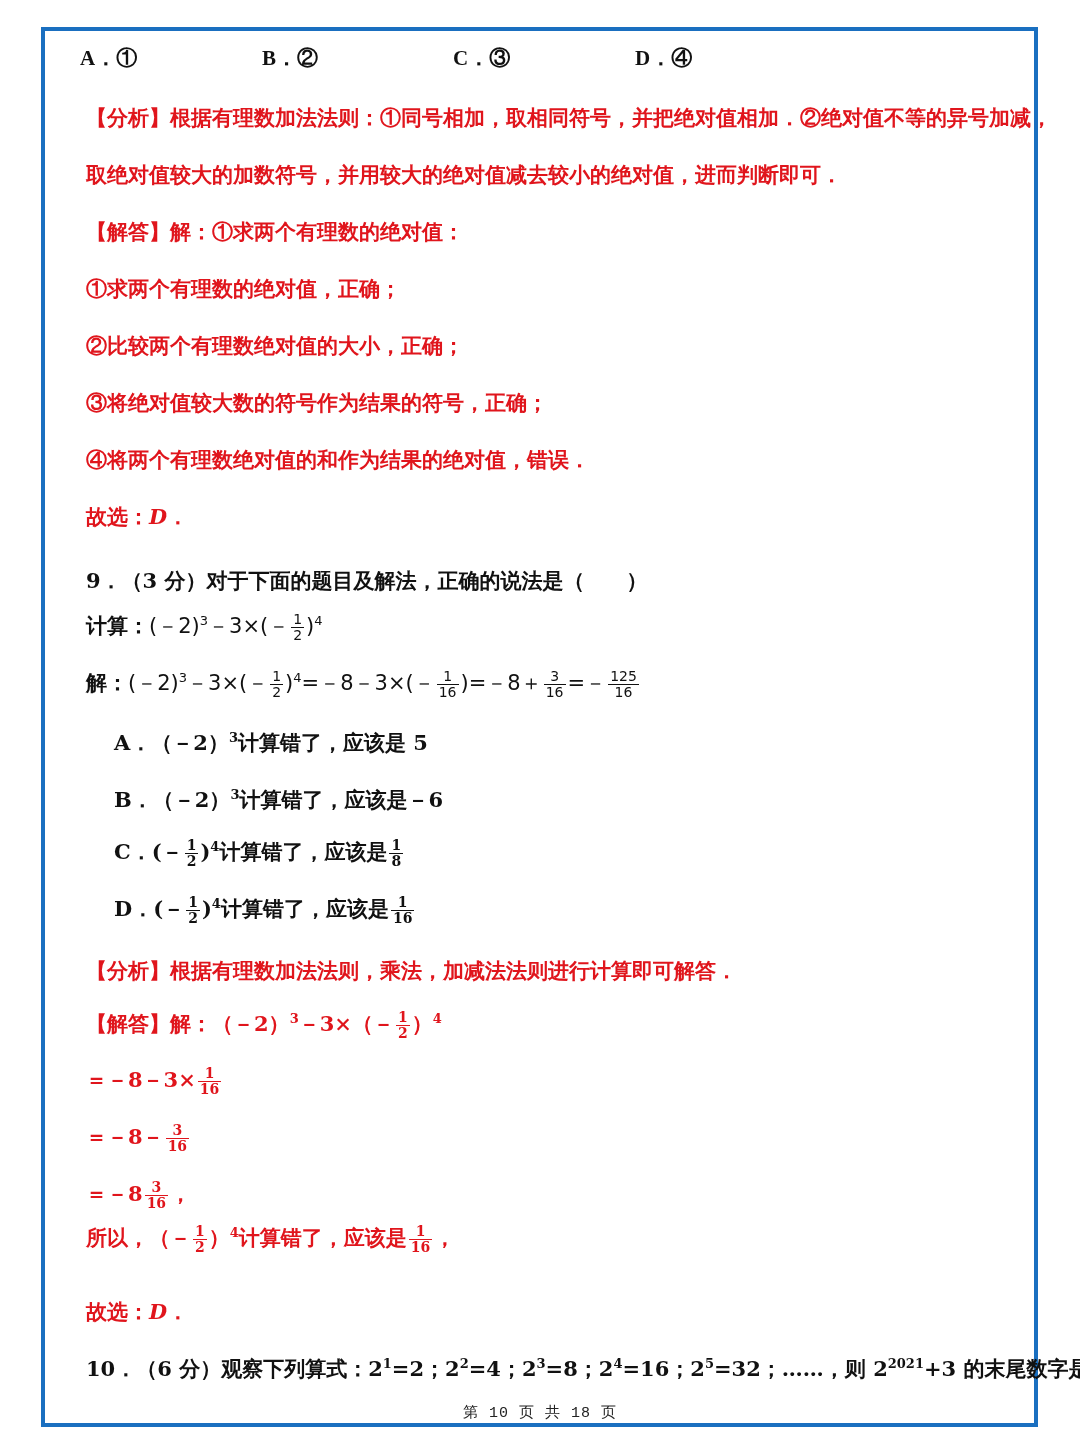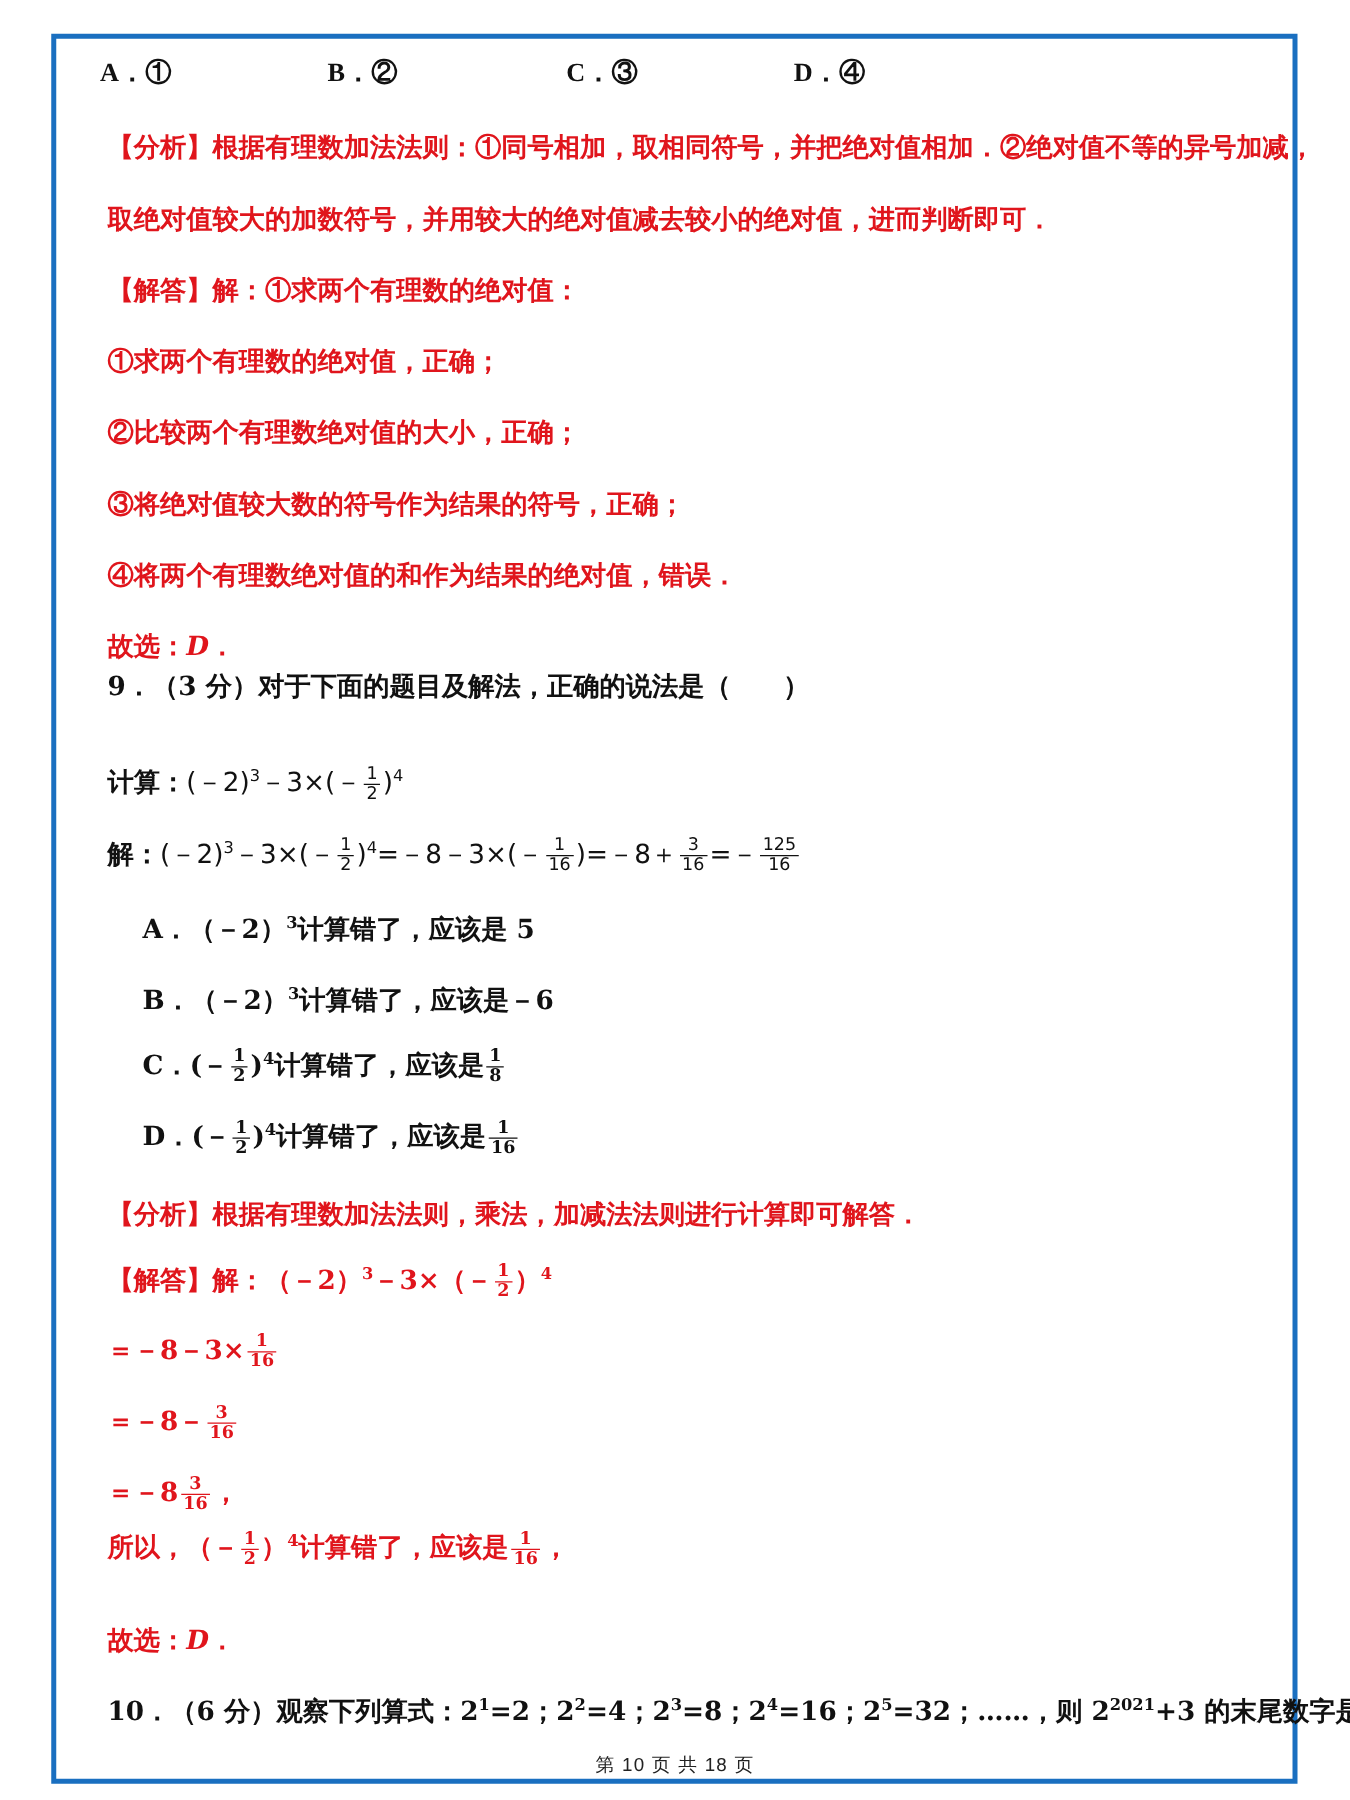--- a/index.html
+++ b/index.html
@@ -11,21 +11,21 @@
   .red { color: #e0151c; }
   .opt-row { position: absolute; top: 44px; left: 0; width: 1080px; font-size: 21px; font-weight: bold; color: #111; font-family: "Liberation Serif", serif; }
   .opt-row span { position: absolute; }
   .frac { display: inline-block; vertical-align: middle; text-align: center; font-size: 14px; line-height: 1.05; margin: 0 2px; }
   .frac .num { display: block; border-bottom: 1.5px solid currentColor; padding: 0 2px; }
   .frac .den { display: block; padding: 0 2px; }
   sup { font-size: 13px; vertical-align: super; line-height: 0; }
   .math { font-family: "DejaVu Sans", sans-serif; font-weight: normal; }
   .it { font-style: italic; font-family: "DejaVu Serif", serif; }
   .indent { left: 80px; }
-  .footer { position: absolute; top: 1403px; left: 0; width: 1080px; text-align: center; font-size: 15px; color: #222; font-family: Liberation Sans, sans-serif; font-weight: normal; letter-spacing: 1px; }
+  .footer { position: absolute; top: 1403px; left: 0; width: 1080px; text-align: center; font-size: 15px; color: #222; font-family: Liberation Mono, monospace; font-weight: normal; letter-spacing: 1px; }
 </style>
 </head>
 <body>
 
 <div class="frame"></div>
 
 <div class="opt-row">
   <span style="left:80px">A．①</span>
   <span style="left:262px">B．②</span>
   <span style="left:453px">C．③</span>
@@ -37,21 +37,21 @@
 
 <div class="line red" style="top:218px">【解答】解：①求两个有理数的绝对值：</div>
 <div class="line red" style="top:275px">①求两个有理数的绝对值，正确；</div>
 <div class="line red" style="top:332px">②比较两个有理数绝对值的大小，正确；</div>
 <div class="line red" style="top:389px">③将绝对值较大数的符号作为结果的符号，正确；</div>
 <div class="line red" style="top:446px">④将两个有理数绝对值的和作为结果的绝对值，错误．</div>
 <div class="line red" style="top:503px">
   <span>故选：</span><span class="it">D</span><span>．</span>
 </div>
 
-<div class="line" style="top:535px">9．（3 分）对于下面的题目及解法，正确的说法是（　　）</div>
+<div class="line" style="top:567px">9．（3 分）对于下面的题目及解法，正确的说法是（　　）</div>
 
 <div class="line" style="top:612px">
   <span>计算：</span><span class="math"><span>(－2)</span><sup>3</sup><span>－3×(－</span><span class="frac"><span class="num">1</span><span class="den">2</span></span><span>)</span><sup>4</sup></span>
 </div>
 
 <div class="line" style="top:669px">
   <span>解：</span><span class="math"><span>(－2)</span><sup>3</sup><span>－3×(－</span><span class="frac"><span class="num">1</span><span class="den">2</span></span><span>)</span><sup>4</sup><span>=－8－3×(－</span><span class="frac"><span class="num">1</span><span class="den">16</span></span><span>)=－8＋</span><span class="frac"><span class="num">3</span><span class="den">16</span></span><span>=－</span><span class="frac"><span class="num">125</span><span class="den">16</span></span></span>
 </div>
 
 <div class="line indent" style="top:729px">

